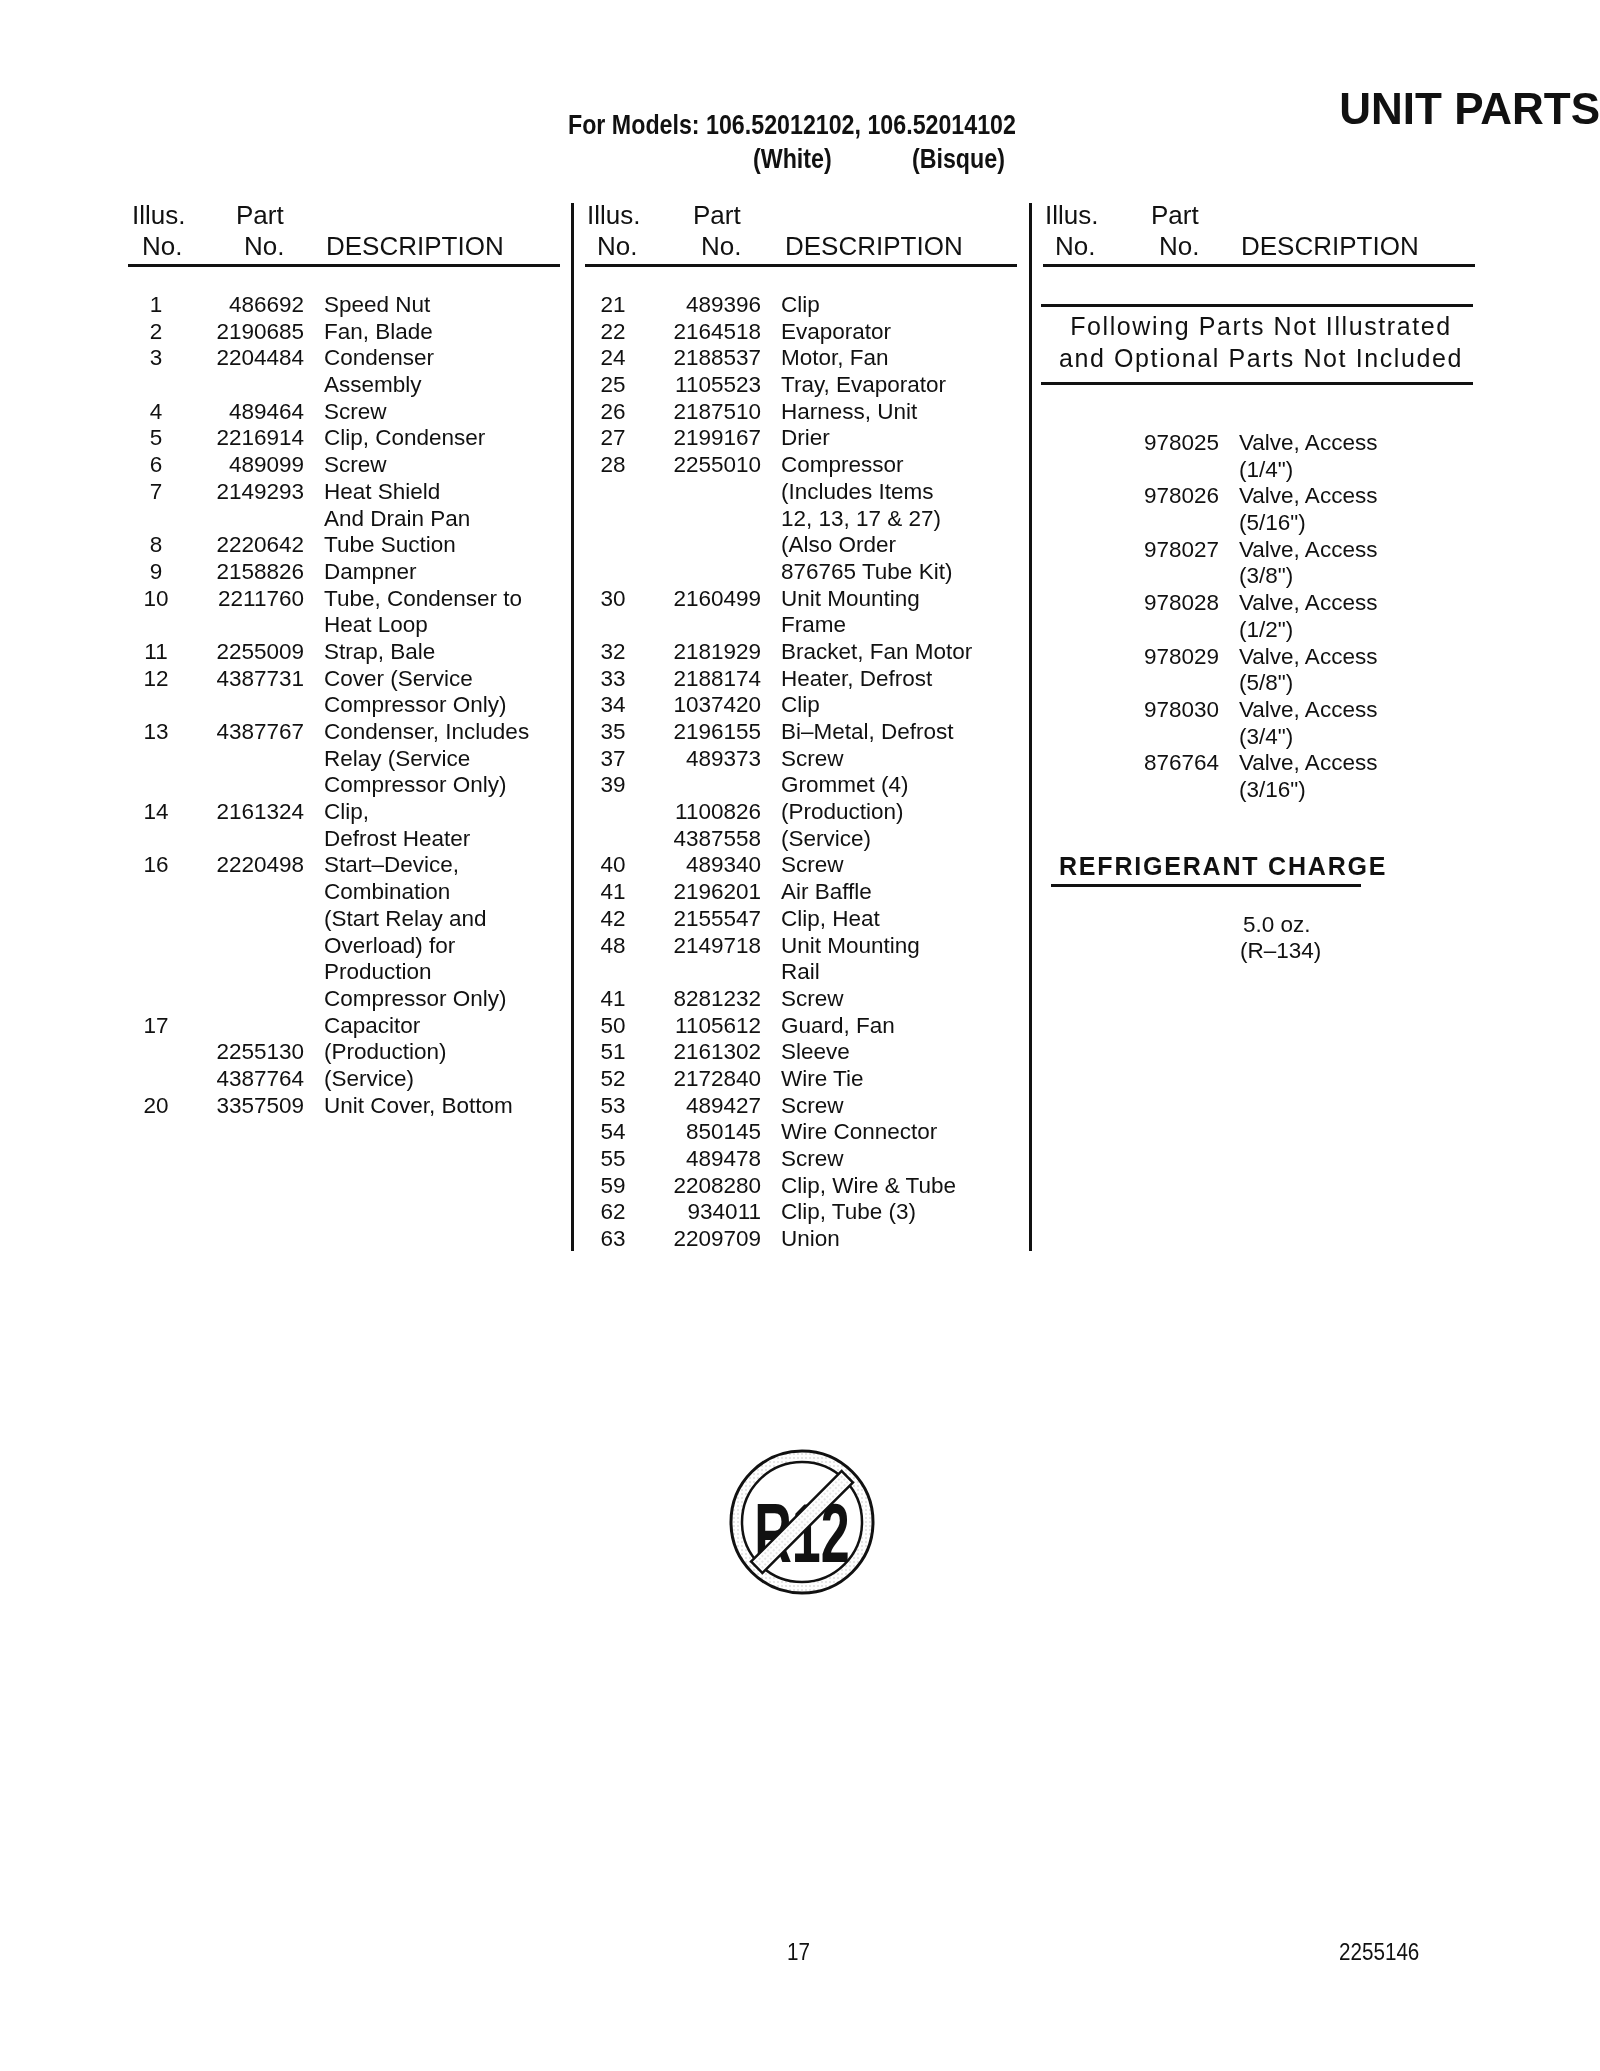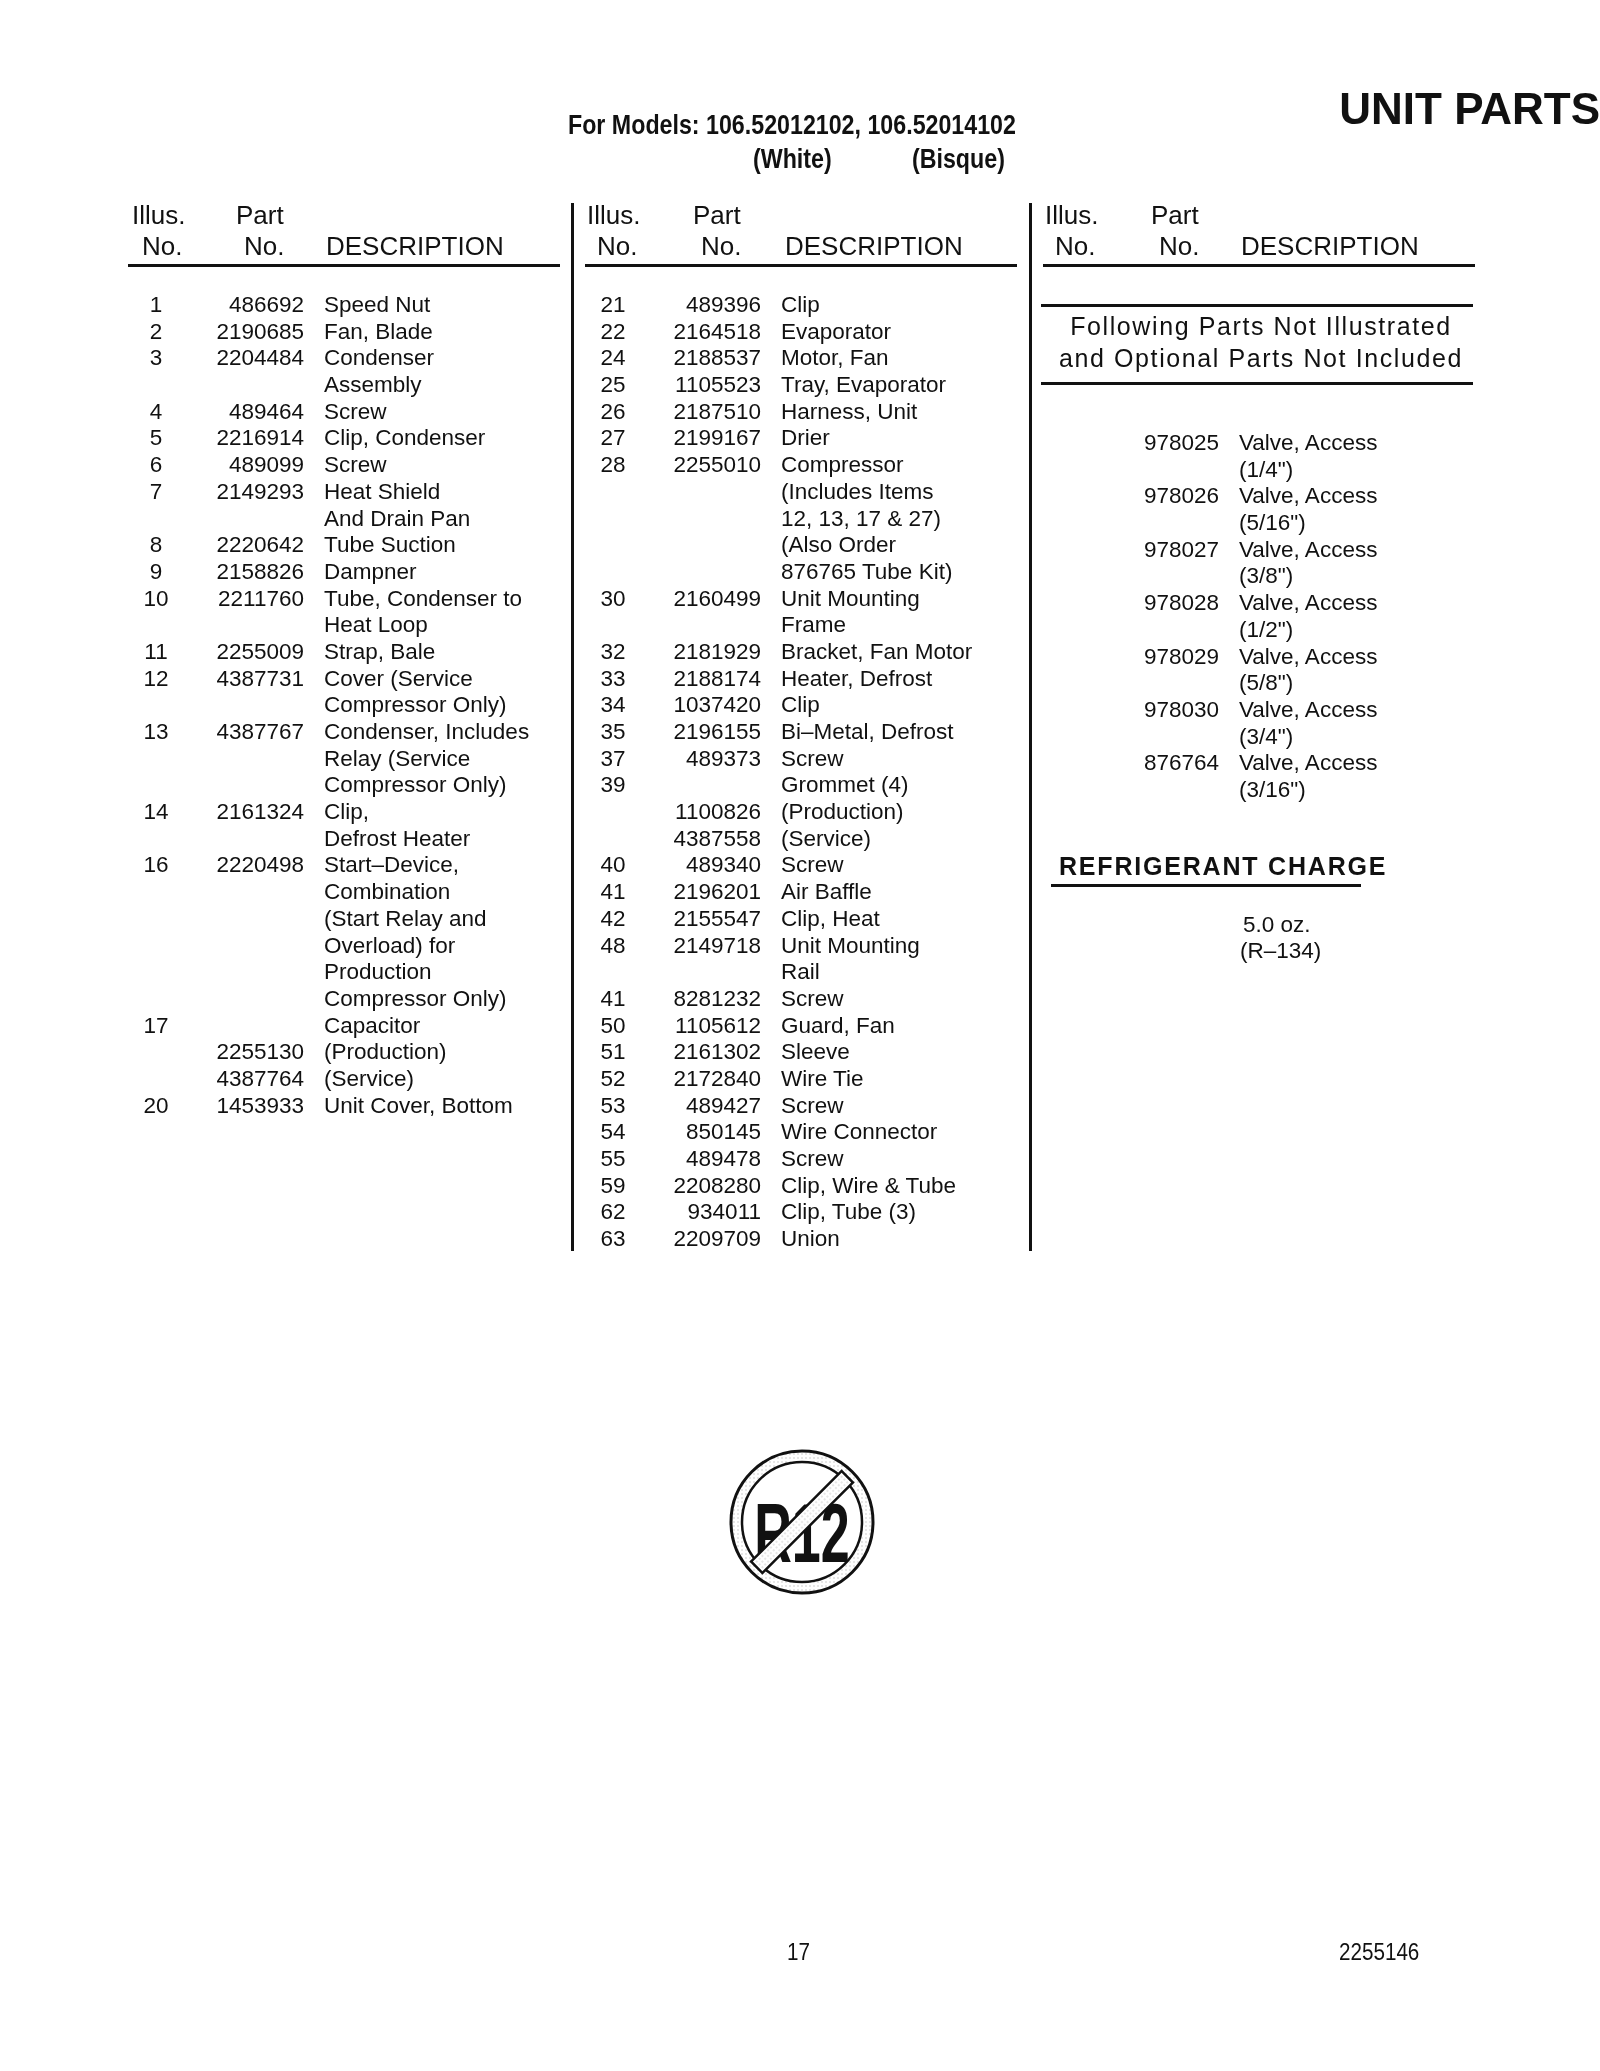--- a/index.html
+++ b/index.html
@@ -191,21 +191,21 @@
         <span class="part" style="right: 258px;">2255130</span>
         <span class="desc" style="left: 196px;">(Production)</span>
       </div>
       <div class="row">
         <span class="illus"></span>
         <span class="part" style="right: 258px;">4387764</span>
         <span class="desc" style="left: 196px;">(Service)</span>
       </div>
       <div class="row">
         <span class="illus">20</span>
-        <span class="part" style="right: 258px;">1453933</span>
+        <span class="part" style="right: 258px;">3357509</span>
         <span class="desc" style="left: 196px;">Unit Cover, Bottom</span>
       </div>
     </div>
 </div>
 
 <div class="vline" style="left:571px; top:203px; height:1048px;"></div>
 
 <div class="col" style="left:585px; width:434px;">
   <div class="hdr">
     <span style="left:2px; top:0;">Illus.</span>

